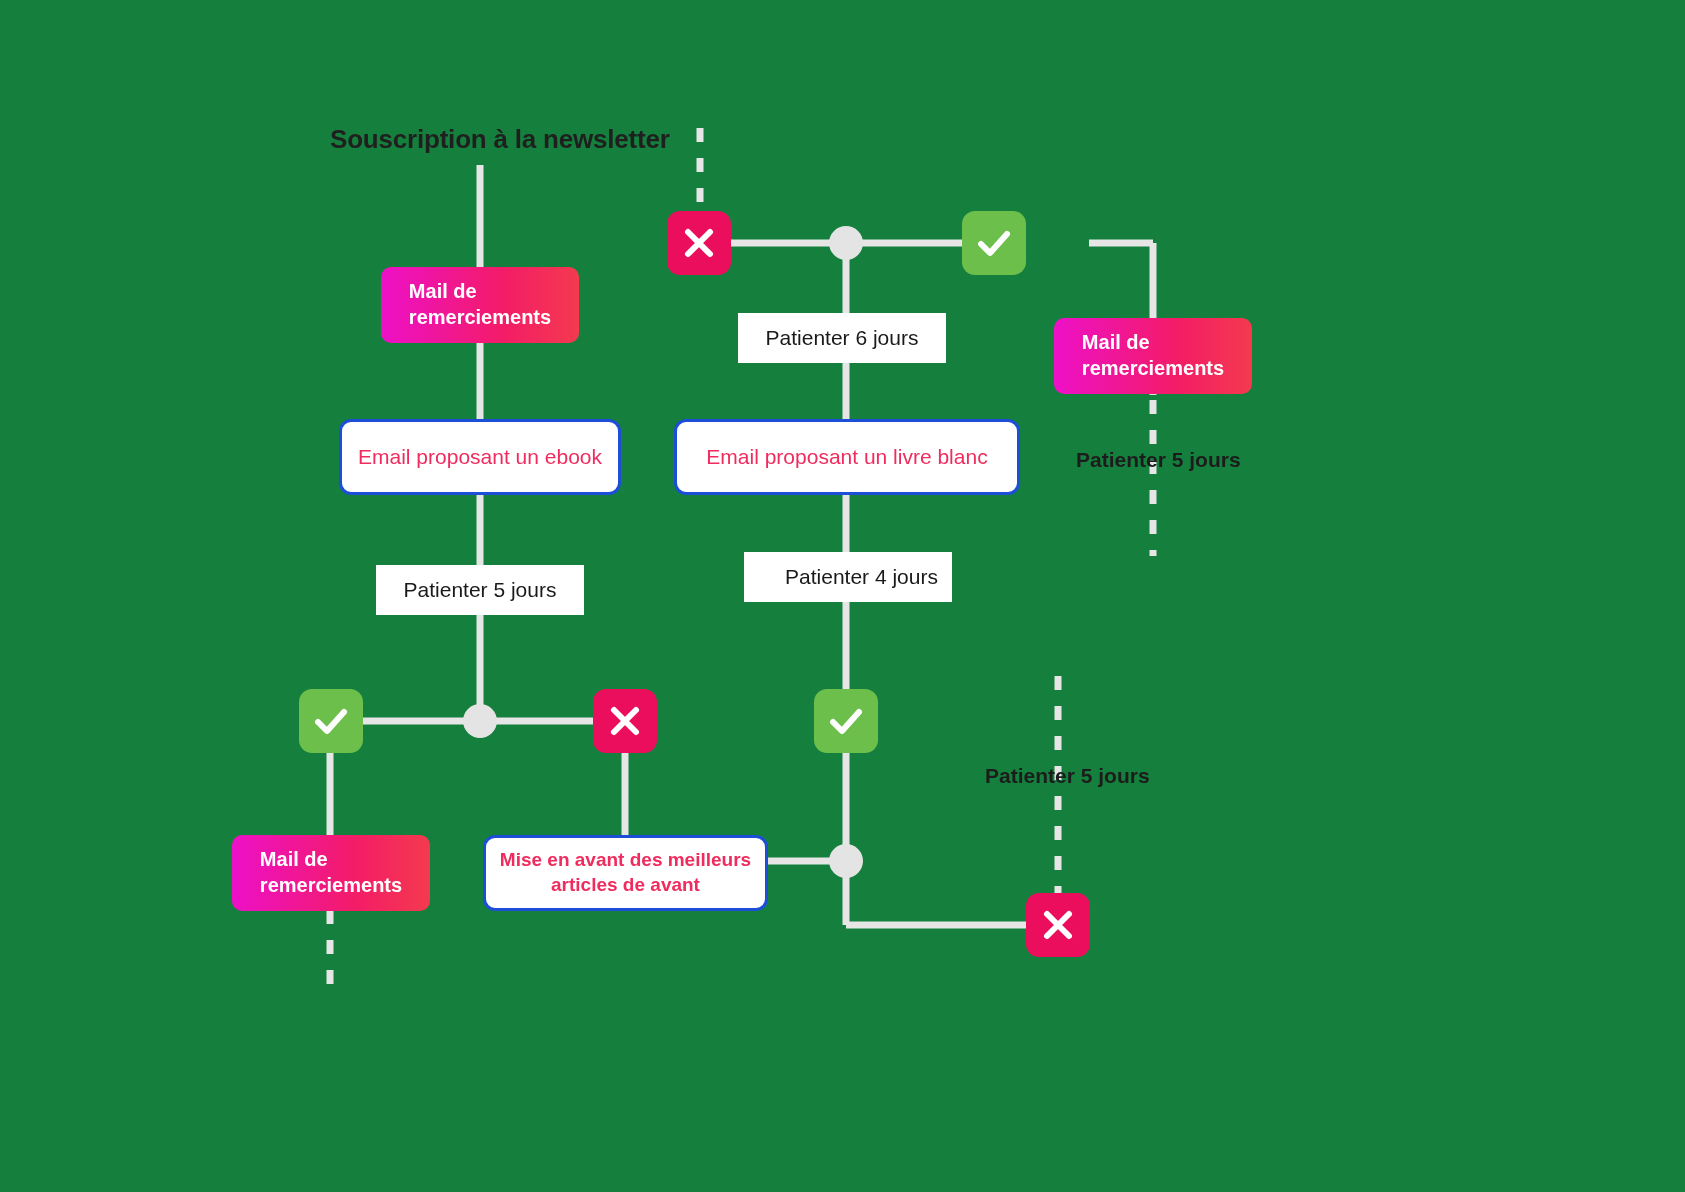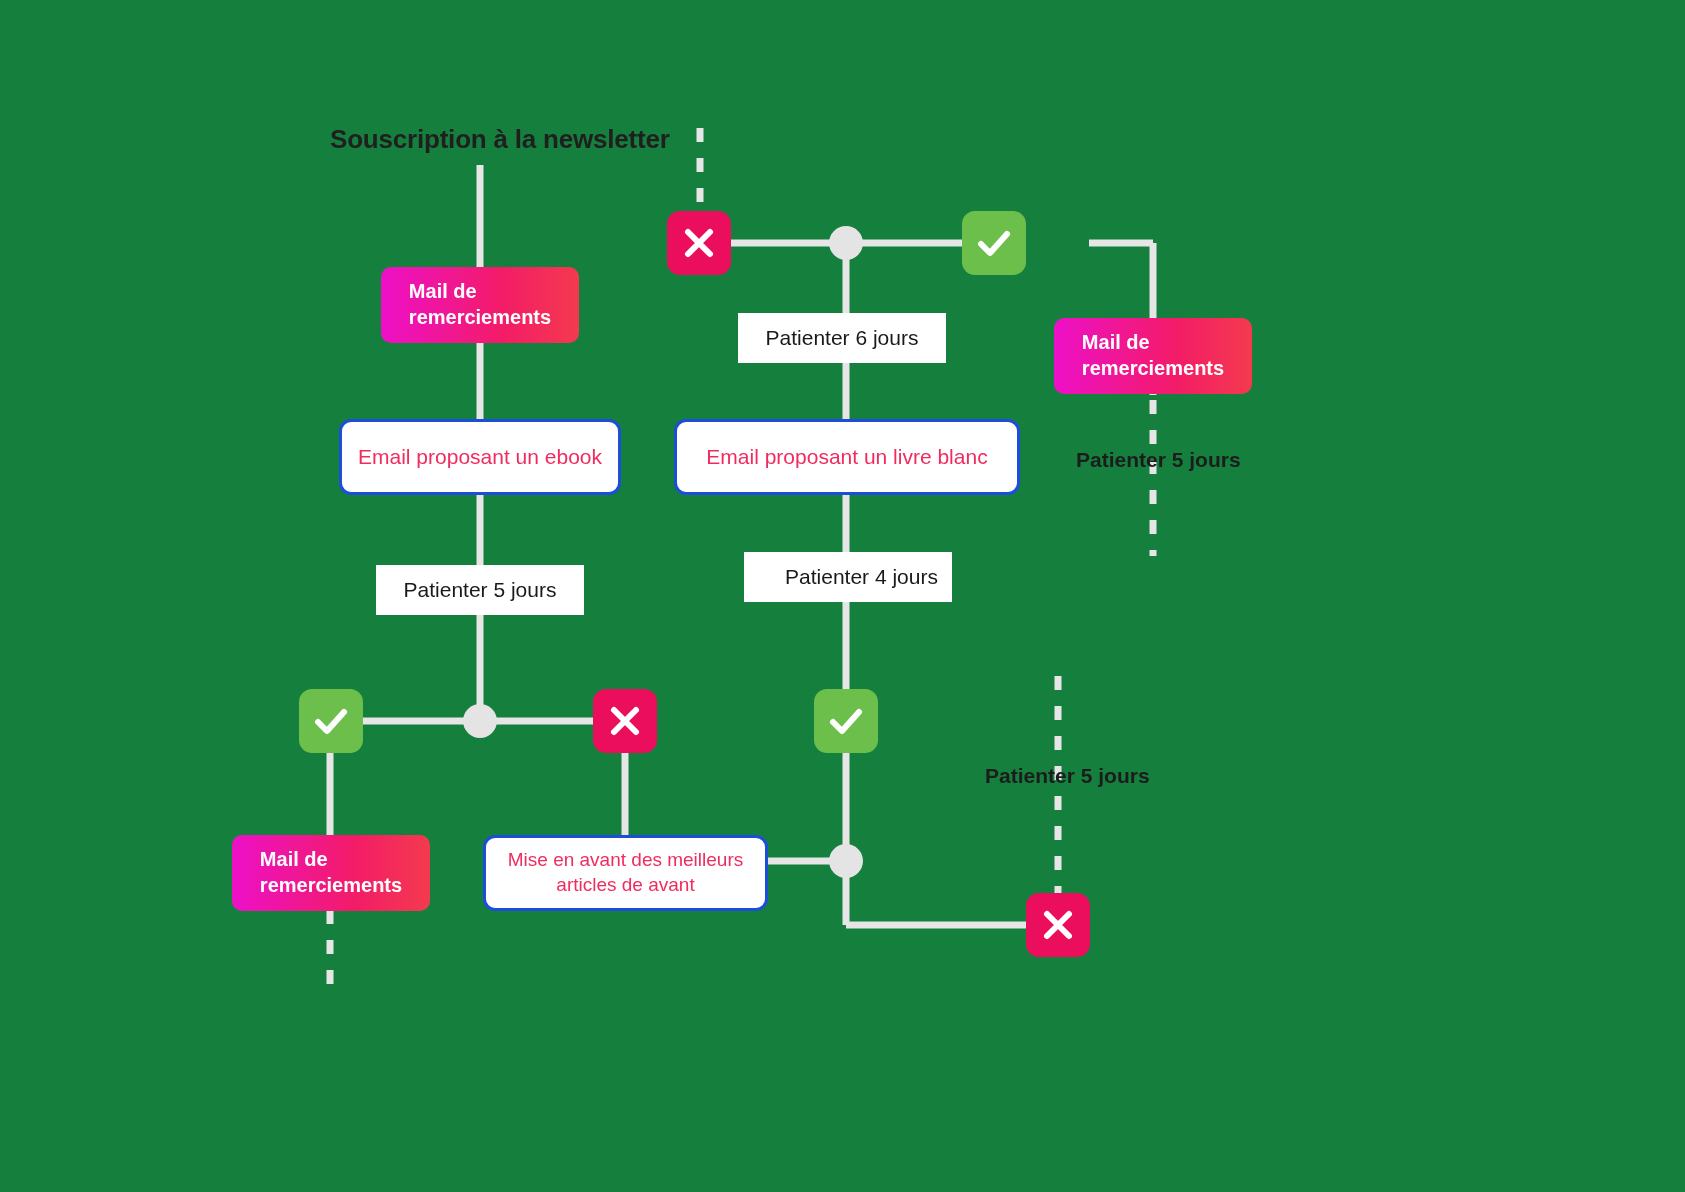--- a/index.html
+++ b/index.html
@@ -188,21 +188,21 @@
     </svg>
   </div>
 
   <div class="mail-card" style="left:232px; top:835px; width:198px; height:76px;">
     <div>
       <div>Mail de</div>
       <div>remerciements</div>
     </div>
   </div>
 
-  <div class="email-card" style="left:483px; top:835px; width:285px; height:76px; font-size:19px;">
+  <div class="email-card" style="left:483px; top:835px; width:285px; height:76px; font-size:19px;font-weight:bold;">
     <div>
       <div>Mise en avant des meilleurs</div>
       <div>articles de avant</div>
     </div>
   </div>
 
   <div class="icon-box no" style="left:667px; top:211px;">
     <svg width="38" height="38" viewBox="0 0 38 38">
       <path d="M8 8 L30 30 M30 8 L8 30" stroke="#ffffff" stroke-width="6" fill="none" stroke-linecap="round"></path>
     </svg>

